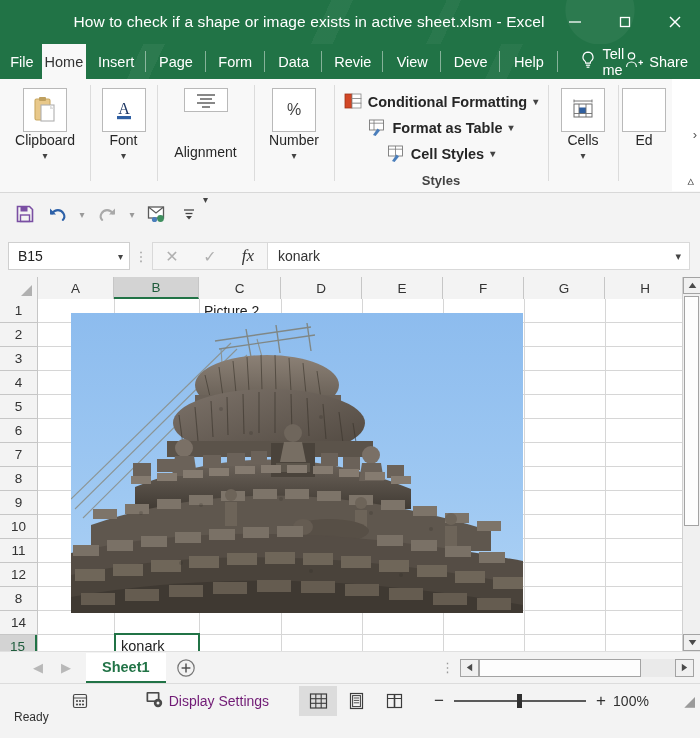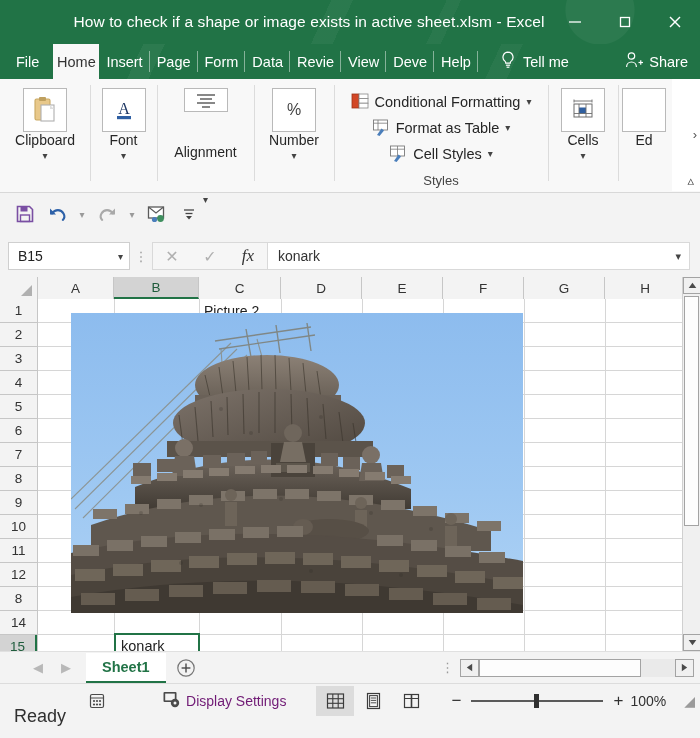--- a/index.html
+++ b/index.html
@@ -65,21 +65,21 @@
     position: absolute; inset: 0;
     background:
       linear-gradient(115deg, transparent 20%, rgba(255,255,255,.05) 20%, rgba(255,255,255,.05) 23%, transparent 23%),
       linear-gradient(115deg, transparent 70%, rgba(255,255,255,.04) 70%, rgba(255,255,255,.04) 73%, transparent 73%);
     pointer-events: none;
   }
   .tab {
     display: flex; align-items: center; justify-content: center;
     color: #ffffff;
     font-size: 14.5px;
-    padding: 0 7px;
+    padding: 0 21px;
     position: relative;
     white-space: nowrap;
     overflow: hidden;
   }
   .tab.sep::after {
     content: "";
     position: absolute; right: 0; top: 7px; bottom: 7px;
     width: 1px; background: rgba(255,255,255,.45);
   }
   .tab.active {
@@ -125,20 +125,21 @@
     display: flex; align-items: center; justify-content: center;
   }
   .rlabel { font-size: 14px; color: #262626; margin-top: 0; }
   .rchev { font-size: 10px; color: #444; line-height: 1; margin-top: 3px; }
 
   .styles-group {
     position: relative;
     padding: 10px 8px 0 8px;
     display: flex; 
     width: 214px;
+    font-weight: bold;
   }
   .styles-row {
     display: flex; align-items: center;
     gap: 6px;
     height: 26px;
     font-size: 14.5px;
     color: #262626;
     white-space: nowrap;
   }
   .styles-caption {
@@ -332,21 +333,21 @@
   .hs-track { width: 34px; height: 18px; background: #eaeaea; }
 
   
   .statusbar {
     height: 34px;
     background: #f3f3f3;
     border-top: 1px solid #dcdcdc;
     display: flex; align-items: center;
     padding-left: 14px;
   }
-  .status-text { font-size: 18px; color: #303030; margin-top: 32px; }
+  .status-text { font-size: 12px; color: #303030; margin-top: 32px; }
   .status-icon { margin-left: 22px; display: flex; align-items: center; }
   .display-settings {
     margin-left: 56px;
     display: flex; align-items: center; gap: 5px;
     font-size: 14px; color: #701a75;
   }
   .viewbtns { display: flex; align-items: center; margin-left: 30px; gap: 0; }
   .viewbtn {
     width: 38px; height: 30px;
     display: flex; align-items: center; justify-content: center;

